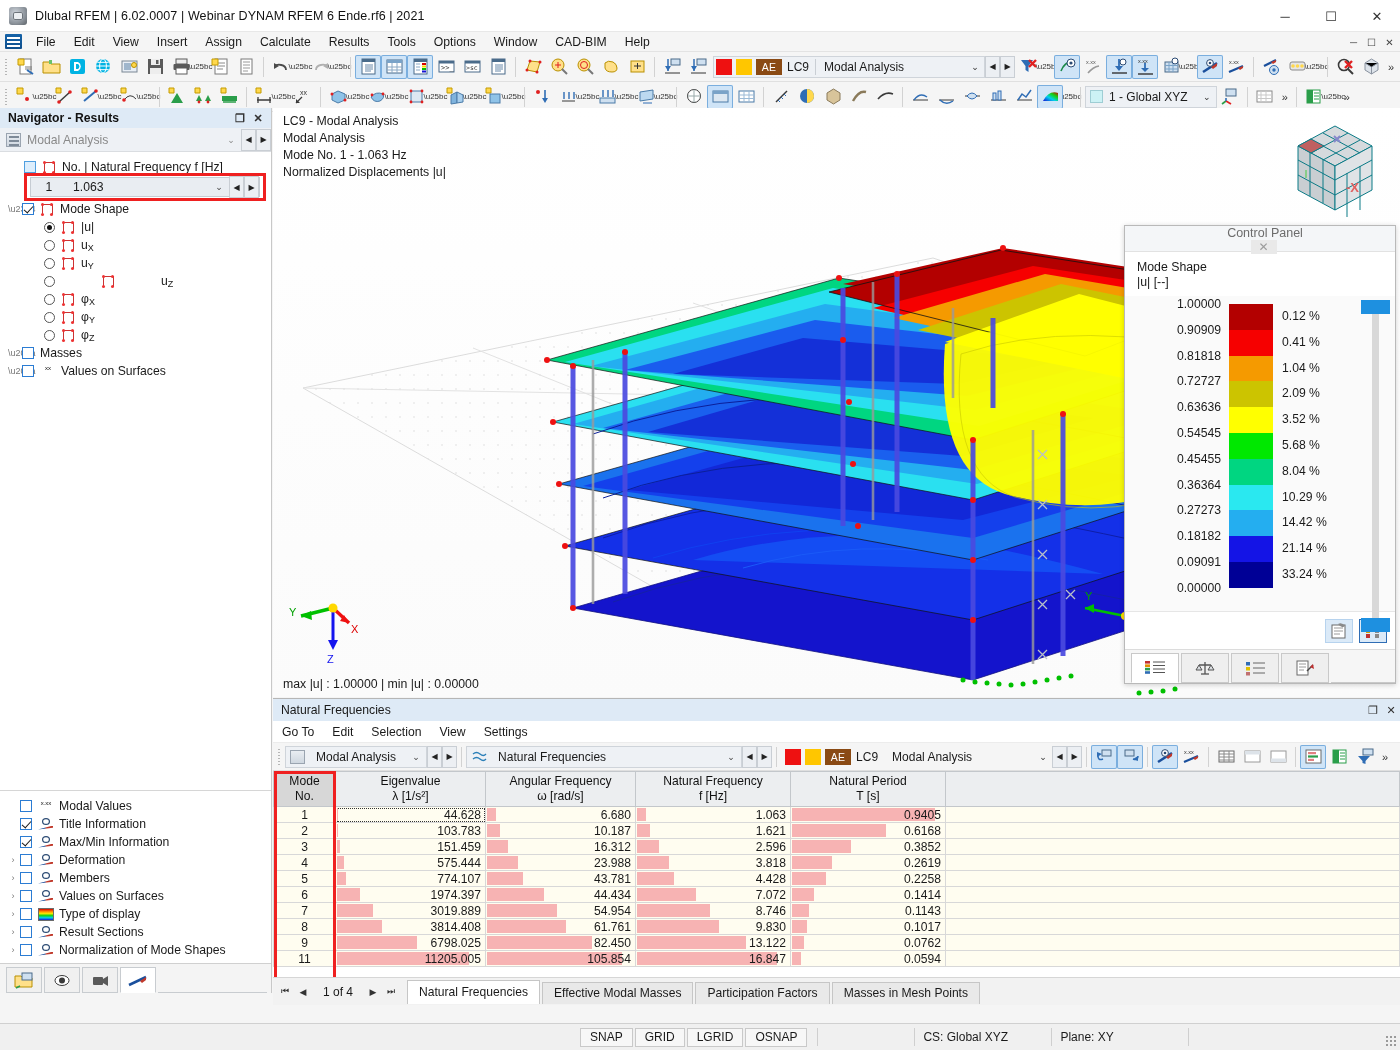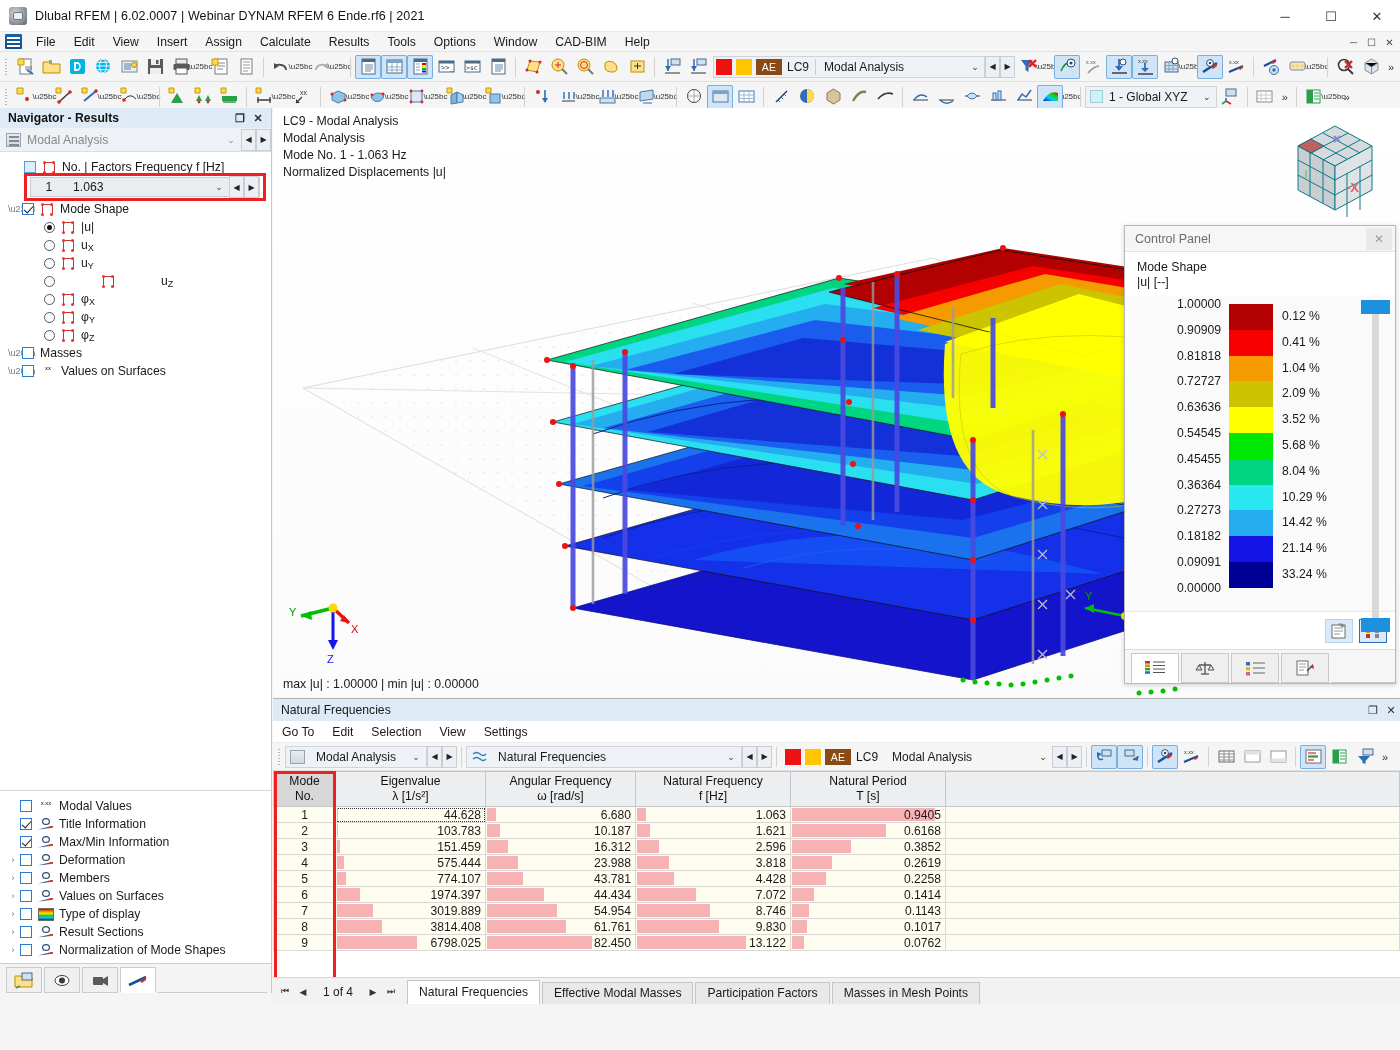--- a/index.html
+++ b/index.html
@@ -210,21 +210,21 @@
   .viewcube { position: absolute; right: 10px; top: 6px; width: 110px; height: 110px; }
 
   
   .control-panel {
     position: absolute; left: 1124px; top: 225px; width: 272px; height: 459px;
     background: #ffffff; border: 1px solid #b9b9b9; box-shadow: 0 1px 5px rgba(0,0,0,.18);
     display: flex; flex-direction: column;
   }
   .cp-title {
     height: 26px; background: #f4f6f8; display: flex; align-items: center;
-    padding-left: 10px; color: #6c6c6c; font-size: 12.5px; border-bottom: 1px solid #e2e2e2;
+    padding-left: 10px; color: #6c6c6c; font-size: 12.5px; border-bottom: 1px solid #e2e2e2; flex-direction: column;
   }
   .cp-title .sp { flex: 1; }
   .cp-close { width: 26px; height: 22px; margin-right: 3px; background: #e9e9e9; color: #9a9a9a;
               display:flex; align-items:center; justify-content:center; font-size:12px; }
   .cp-sub { padding: 8px 0 6px 12px; line-height: 15px; font-size: 12.3px; }
   .cp-body { flex: 1; position: relative; background: #fafafa; }
   .legend { position: absolute; left: 44px; top: 8px; width: 205px; }
   .legend-row { display: flex; align-items: flex-start; height: 25.8px; position: relative; }
   .legend-val { width: 52px; text-align: right; font-size: 12.2px; transform: translateY(-7px); }
   .legend-sw { width: 44px; height: 25.8px; margin-left: 8px; }
@@ -934,21 +934,21 @@
       <span class="cv">⌄</span>
       <span class="arrbtn">◀</span>
       <span class="arrbtn">▶</span>
     </div>
 
     <div class="nav-tree">
 
       <div class="row" style="padding-left:24px;">
         <span class="cb lite"></span>
         <span class="surf-ico"></span>
-        <span class="lbl">No. | Factors Frequency f [Hz]</span>
+        <span class="lbl">No. | Natural Frequency f [Hz]</span>
       </div>
 
       <div class="mode-combo-wrap">
         <div class="mode-combo">
           <span class="no">1</span>
           <span class="val">1.063</span>
           <span class="cv">⌄</span>
           <span class="arrbtn">◀</span>
           <span class="arrbtn">▶</span>
         </div>
@@ -1658,20 +1658,28 @@
               <td>&nbsp;</td>
             </tr>
             <tr>
               <td class="modeno">9</td>
               <td class="numcell"><div class="bar" style="width:53.88096338924837%;background:#f7b3b3"></div><span class="v">6798.025</span></td>
               <td class="numcell"><div class="bar" style="width:70.78755931389745%;background:#f7b3b3"></div><span class="v">82.450</span></td>
               <td class="numcell"><div class="bar" style="width:70.78573085846868%;background:#f7b3b3"></div><span class="v">13.122</span></td>
               <td class="numcell"><div class="bar" style="width:7.5349282296650735%;background:#f7b3b3"></div><span class="v">0.0762</span></td>
               <td>&nbsp;</td>
             </tr>
+            <tr>
+              <td class="modeno">11</td>
+              <td class="numcell"><div class="bar" style="width:88.81056839028172%;background:#f7b3b3"></div><span class="v">11205.005</span></td>
+              <td class="numcell"><div class="bar" style="width:90.88109525304185%;background:#f7b3b3"></div><span class="v">105.854</span></td>
+              <td class="numcell"><div class="bar" style="width:90.87998839907195%;background:#f7b3b3"></div><span class="v">16.847</span></td>
+              <td class="numcell"><div class="bar" style="width:5.873684210526316%;background:#f7b3b3"></div><span class="v">0.0594</span></td>
+              <td>&nbsp;</td>
+            </tr>
           </tbody>
       </table>
       <div class="red-col-box"></div>
     </div>
 
     <div class="tw-tabs">
       <div class="pager">
         <span class="pg-btn">⏮</span>
         <span class="pg-btn">◀</span>
         <span class="pg-label">1 of 4</span>
@@ -1680,14 +1688,30 @@
       </div>
       <div id="tw-tabs-host" style="display:flex;align-items:flex-end;">
           <div class="tw-tab sel">Natural Frequencies</div>
           <div class="tw-tab">Effective Modal Masses</div>
           <div class="tw-tab">Participation Factors</div>
           <div class="tw-tab">Masses in Mesh Points</div>
         </div>
     </div>
   </div>
 
+  <div class="statusbar">
+    <div style="width:580px"></div>
+    <div class="st-btn">SNAP</div>
+    <div class="st-btn">GRID</div>
+    <div class="st-btn">LGRID</div>
+    <div class="st-btn">OSNAP</div>
+    <div class="st-sep"></div>
+    <div style="width:80px"></div>
+    <div class="st-sep"></div>
+    <div class="st-field">CS: Global XYZ</div>
+    <div class="st-sep"></div>
+    <div class="st-field">Plane: XY</div>
+    <div class="st-sep"></div>
+    <div style="flex:1"></div>
+    <div class="resize-grip"></div>
+  </div>
 
 </div>
 
 </body></html>

